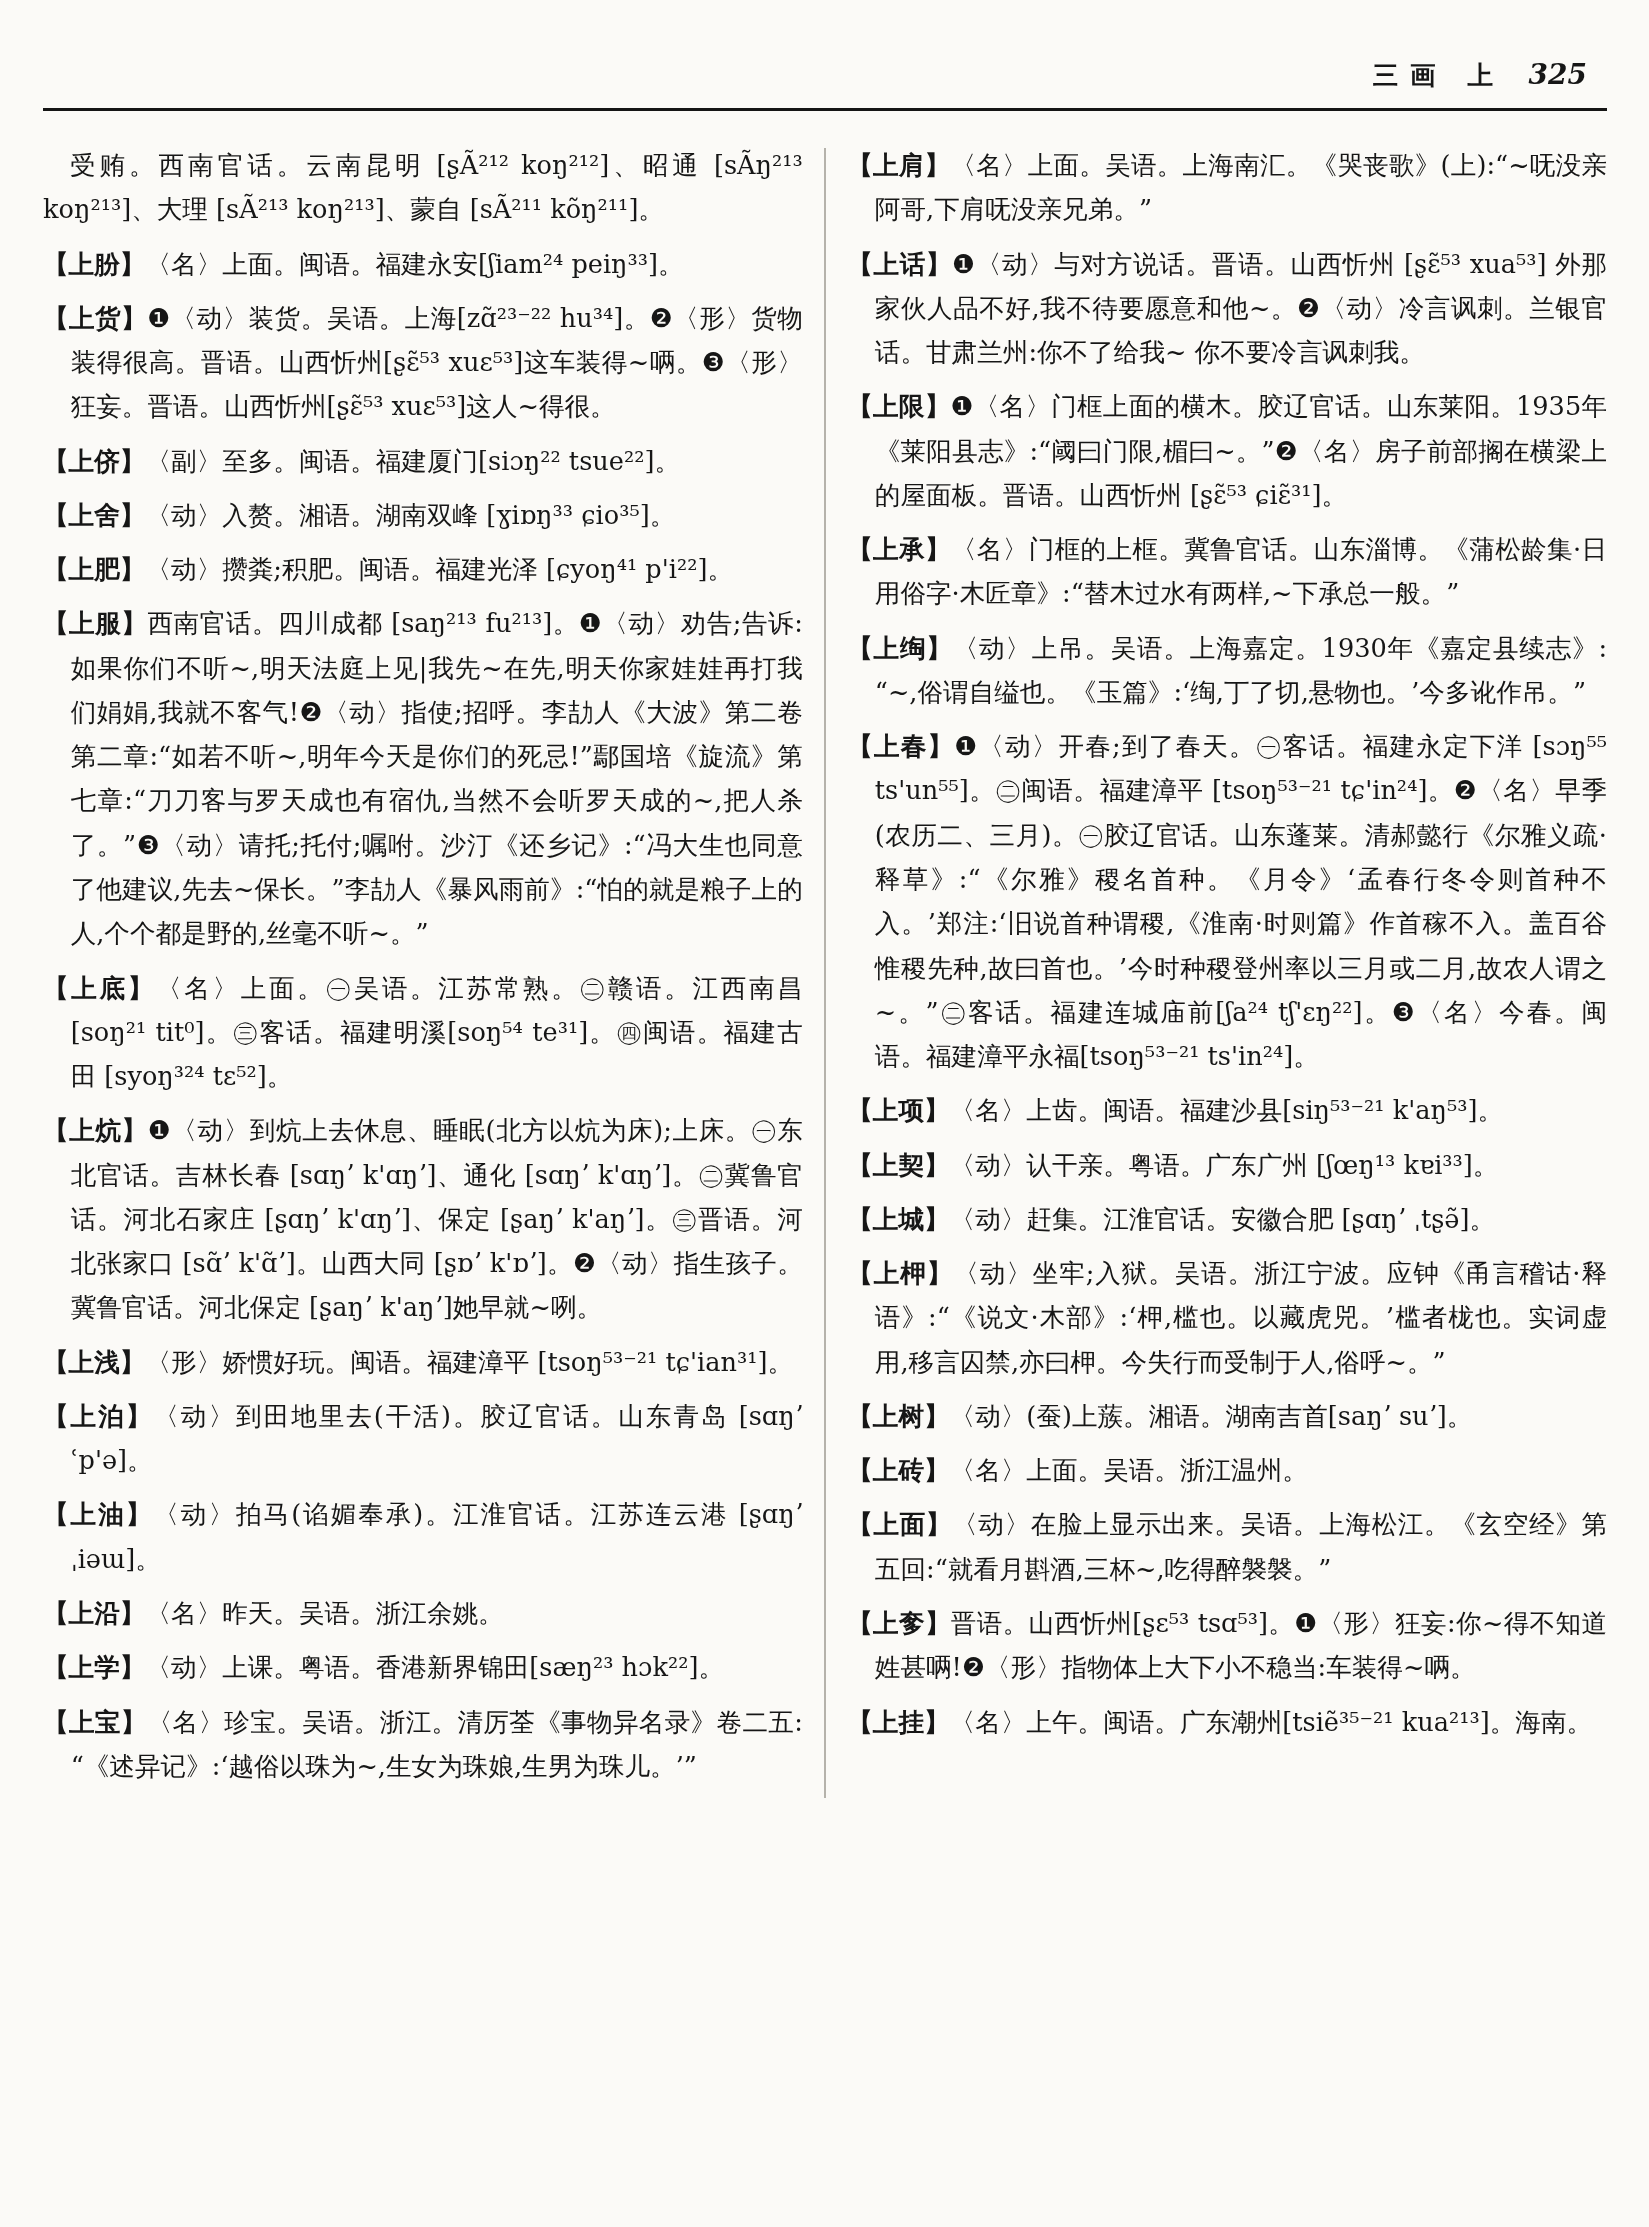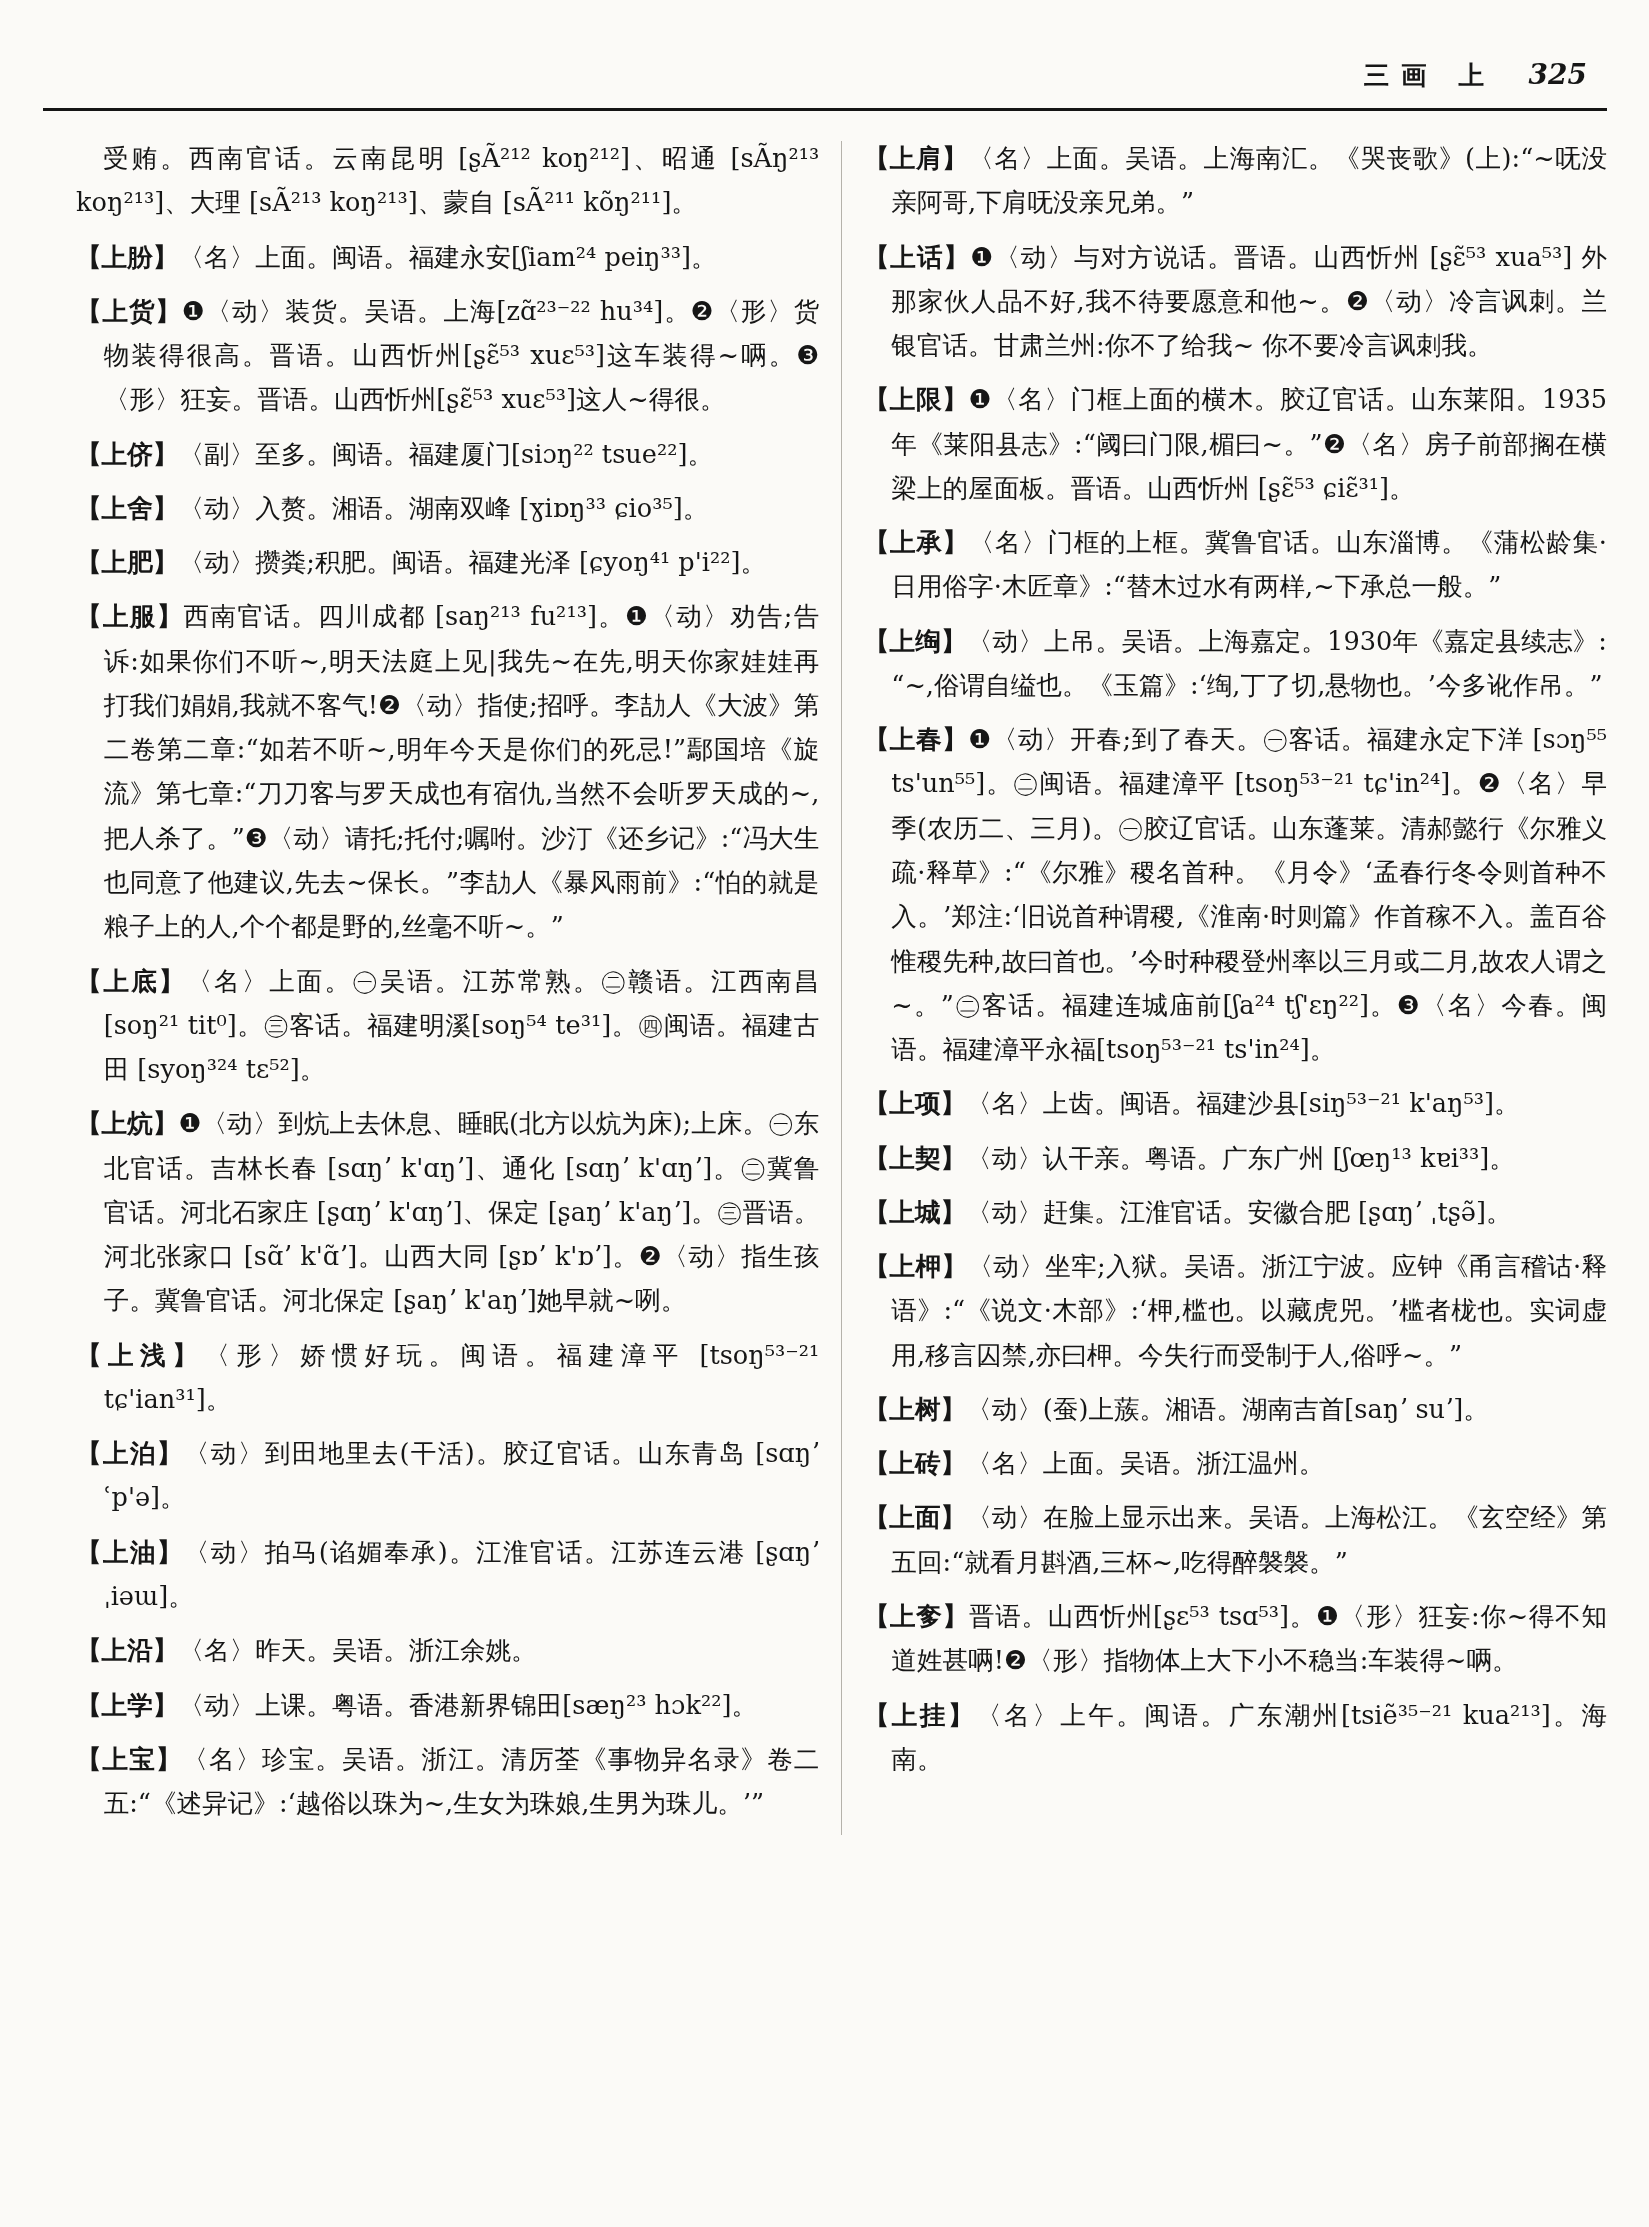--- a/index.html
+++ b/index.html
@@ -5,26 +5,26 @@
   html,body{margin:0;padding:0;}
   body{
     width:1650px;height:2227px;
     background:#fbfaf7;color:#161616;
     font-family:"DejaVu Serif","Liberation Serif",serif;
     position:relative;overflow:hidden;
   }
   .page{padding:25px 43px 0 43px;}
   .header{
     display:flex;justify-content:flex-end;align-items:baseline;
-    gap:33px;padding:33px 20px 15px 0;
+    gap:24px;padding:33px 20px 15px 0;
   }
   .header .section{font-size:25.6px;font-weight:bold;letter-spacing:11.5px;}
   .header .pageno{font-size:28px;font-weight:bold;font-style:italic;font-family:"DejaVu Serif",serif;}
   .rule{border-bottom:3.3px solid #151515;}
-  .cols{display:flex;align-items:stretch;padding-top:25px;margin-left:33px;}
+  .cols{display:flex;align-items:stretch;padding-top:32px;}
   .col{flex:1 1 0;font-size:25.6px;line-height:1.73;text-align:justify;}
   .divider{width:1.6px;background:#b5b2ab;margin:5px 21.4px 0 21.4px;}
   .entry{margin:0 0 10px 0;padding-left:1.08em;text-indent:-1.08em;}
   .entry.cont{padding-left:0;text-indent:1.05em;}
   .hw{font-weight:bold;}
 </style>
 </head>
 <body>
 
 <div class="page">

